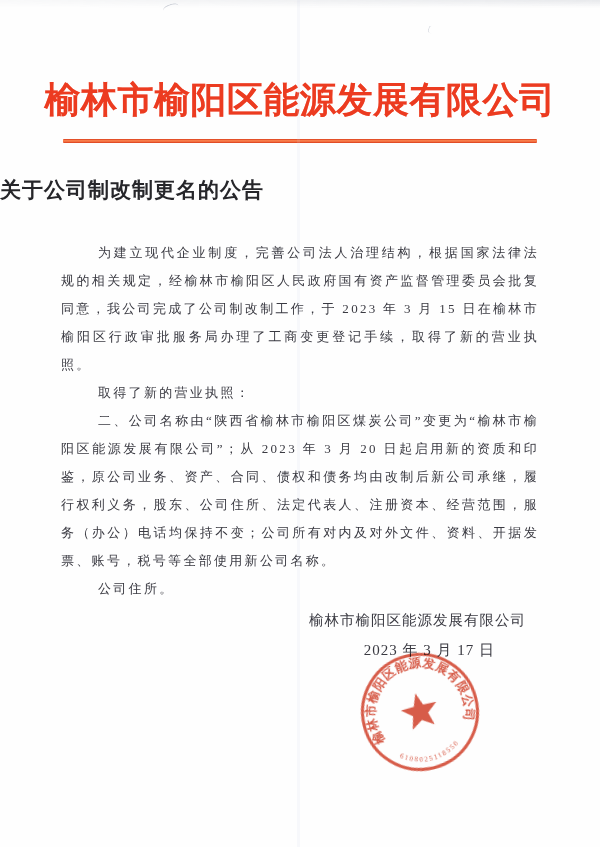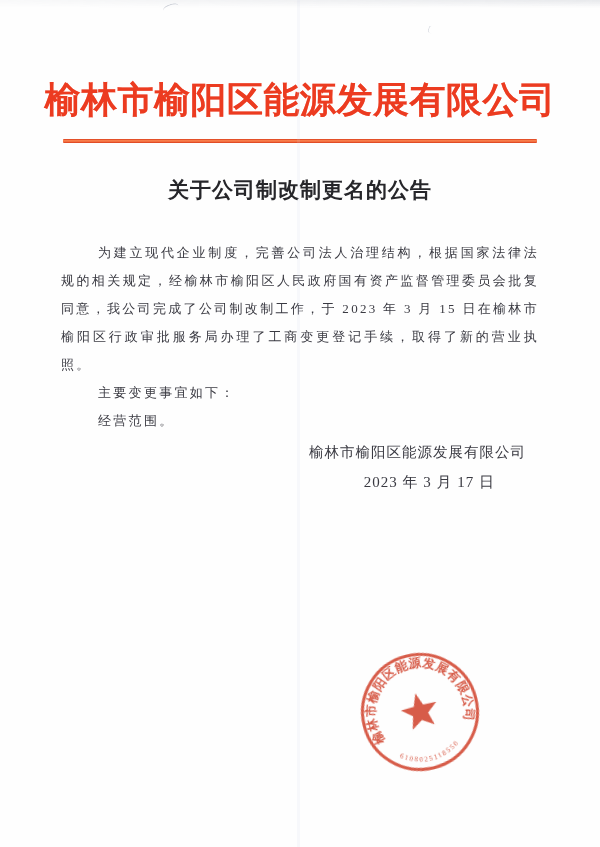--- a/index.html
+++ b/index.html
@@ -61,21 +61,21 @@
   }
   .red-rule {
     width: 474px;
     height: 4px;
     margin: 19px auto 0 auto;
     background: linear-gradient(to bottom, #d93a18 0%, #ff8a55 45%, #d93a18 100%);
     border-radius: 1px;
   }
   .doc-title {
     margin: 33px 0 0 0;
-    text-align: center;
+    text-align: left;
     font-size: 21px;
     font-weight: bold;
     letter-spacing: 1px;
     color: #26262a;
   }
   .doc-body {
     width: 478px;
     margin: 35px auto 0 auto;
     font-size: 13px;
     line-height: 28px;
@@ -145,22 +145,23 @@
   <div class="scan-streak"></div>
 
   <h1 class="letterhead">榆林市榆阳区能源发展有限公司</h1>
 
   <div class="red-rule"></div>
 
   <h2 class="doc-title">关于公司制改制更名的公告</h2>
 
   <div class="doc-body">
     <p>为建立现代企业制度，完善公司法人治理结构，根据国家法律法规的相关规定，经榆林市榆阳区人民政府国有资产监督管理委员会批复同意，我公司完成了公司制改制工作，于 2023 年 3 月 15 日在榆林市榆阳区行政审批服务局办理了工商变更登记手续，取得了新的营业执照。</p>
-    <p>主要变更事宜如下：</p>
-    <p>经营范围。</p>
+    <p>取得了新的营业执照：</p>
+    <p>二、公司名称由“陕西省榆林市榆阳区煤炭公司”变更为“榆林市榆阳区能源发展有限公司”；从 2023 年 3 月 20 日起启用新的资质和印鉴，原公司业务、资产、合同、债权和债务均由改制后新公司承继，履行权利义务，股东、公司住所、法定代表人、注册资本、经营范围，服务（办公）电话均保持不变；公司所有对内及对外文件、资料、开据发票、账号，税号等全部使用新公司名称。</p>
+    <p>公司住所。</p>
   </div>
 
   <div class="signature">
     <div class="sig-company">榆林市榆阳区能源发展有限公司</div>
     <div class="sig-date">2023 年 3 月 17 日</div>
   </div>
 
   <svg class="seal" viewBox="0 0 140 140">
     <circle cx="70" cy="70" r="60" fill="none" stroke="#d2442e" stroke-width="3.2"></circle>
     <polygon points="70,50 75,63.1 89,63.8 78.1,72.6 81.8,86.2 70,78.5 58.2,86.2 61.9,72.6 51,63.8 65,63.1" fill="#d2442e"></polygon>

